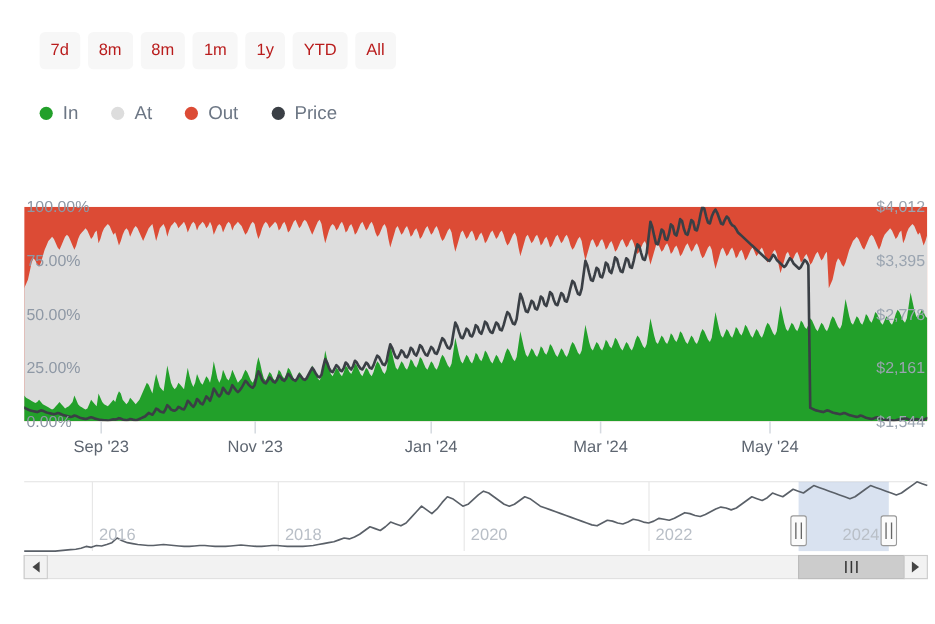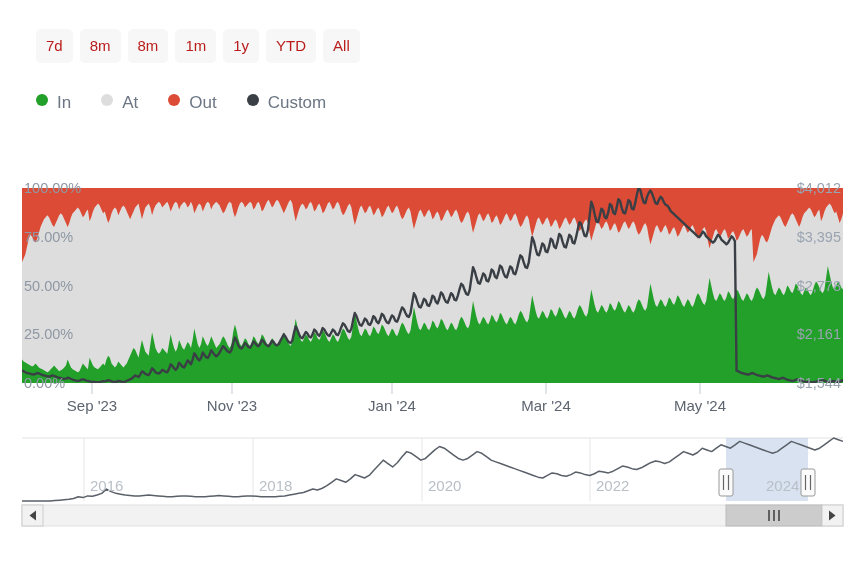--- a/index.html
+++ b/index.html
@@ -41,21 +41,21 @@
   #legend {
     position: absolute;
     left: 36px;
     top: 94px;
     display: flex;
     align-items: center;
     gap: 30px;
   }
   .legend-item {
     display: flex;
-    align-items: flex-start;
+    align-items: center;
     gap: 9px;
     cursor: pointer;
   }
   .legend-dot {
     width: 12px;
     height: 12px;
     border-radius: 50%;
     display: block;
   }
   .legend-label {
@@ -127,21 +127,21 @@
   <div class="legend-item">
     <span class="legend-dot" style="background:#dddddd"></span>
     <span class="legend-label">At</span>
   </div>
   <div class="legend-item">
     <span class="legend-dot" style="background:#dc4b35"></span>
     <span class="legend-label">Out</span>
   </div>
   <div class="legend-item">
     <span class="legend-dot" style="background:#3a3f45"></span>
-    <span class="legend-label">Custom</span>
+    <span class="legend-label">Price</span>
   </div>
 </div>
 
 <div id="chart-area">
   <svg id="chart-svg" width="850" height="260" viewBox="0 0 850 260" xmlns="http://www.w3.org/2000/svg">
     <defs>
       <clipPath id="plotclip">
           <rect x="22" y="28" width="821" height="195"></rect>
         </clipPath>
     </defs>

